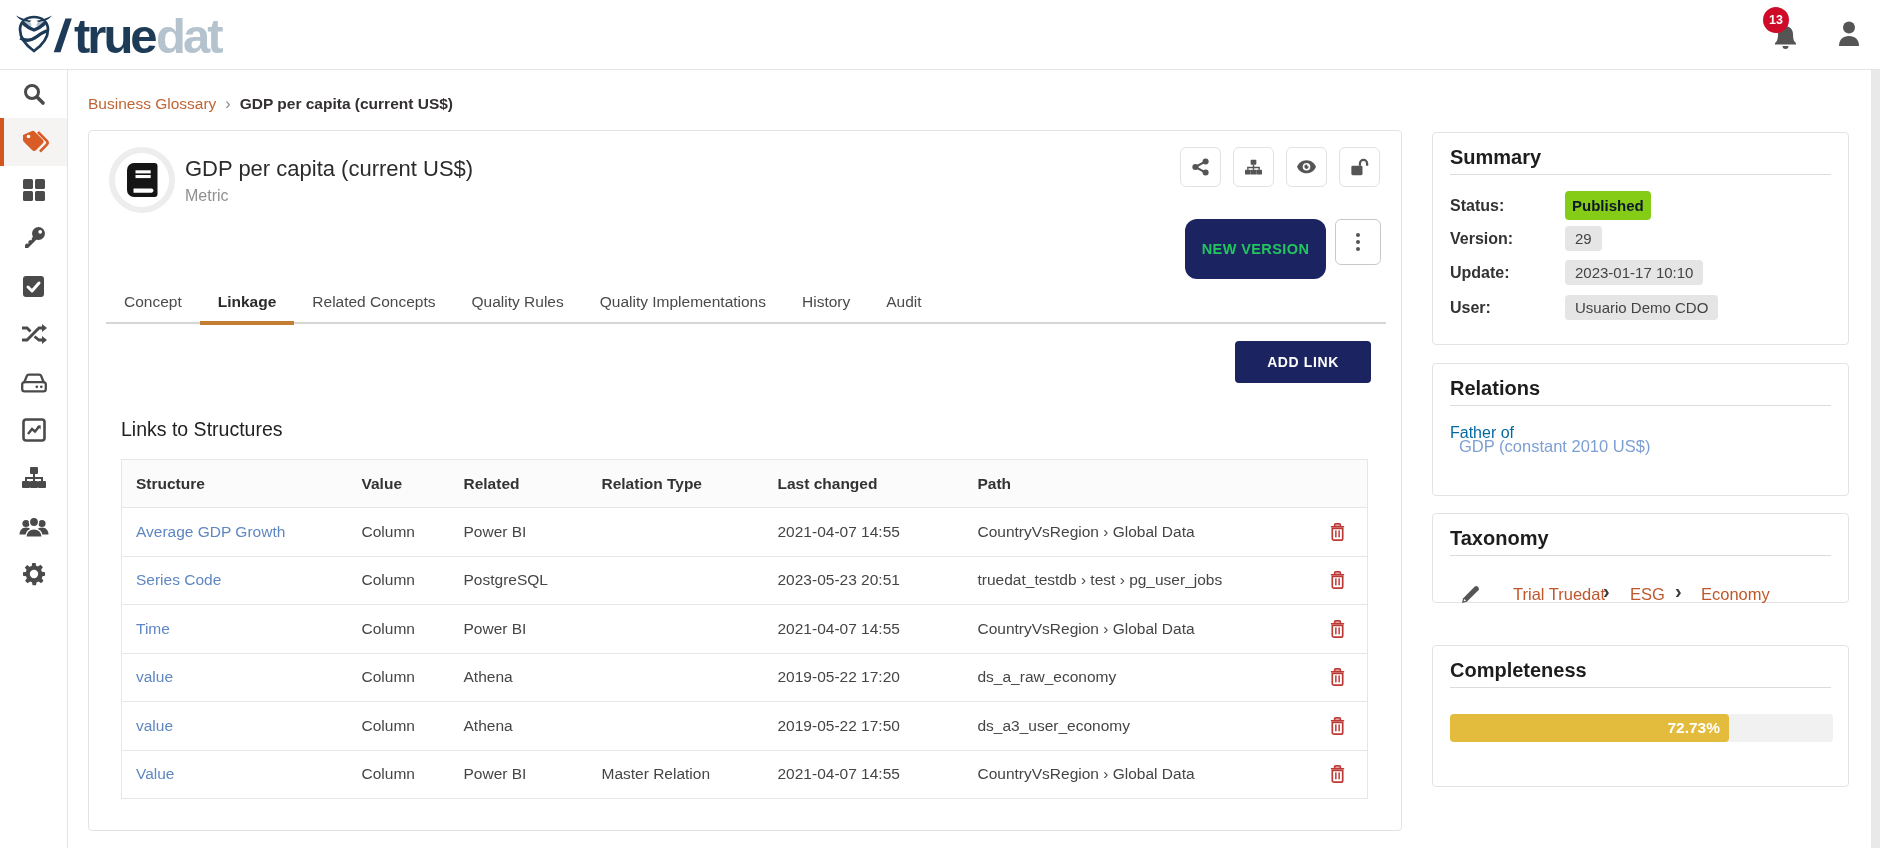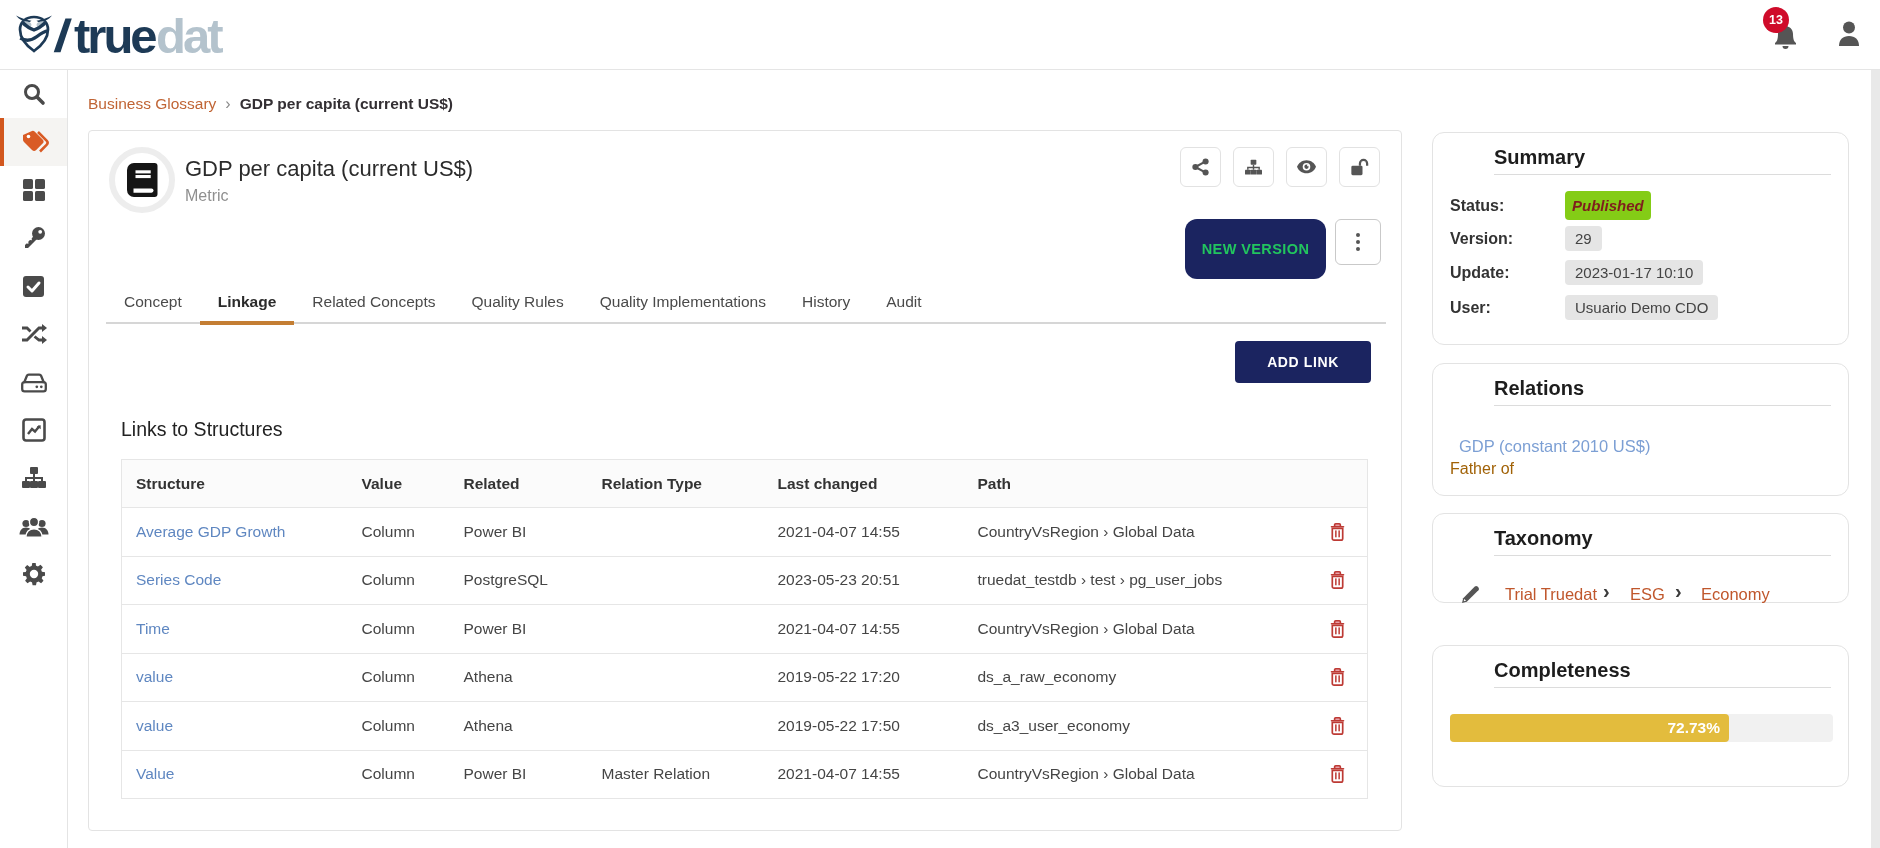--- a/index.html
+++ b/index.html
@@ -64,27 +64,27 @@
 #tbl td { height:48.5px; color:#454545; }
 #tbl th, #tbl td { border:1px solid #e6e6e6; border-left:none; border-right:none; padding:0 0 0 14px; }
 #tbl tr > *:first-child { border-left:1px solid #e6e6e6; }
 #tbl tr > *:last-child { border-right:1px solid #e6e6e6; }
 #tbl a { color:#5f87c1; text-decoration:none; }
 .trash-cell { text-align:center; padding:0 !important; }
 .trash-cell svg { position:relative; left:-7px; top:2px; }
 
 
 .rcard { position:absolute; left:1432px; width:417px; background:#fff;
-  border:1px solid #e3e3e3; border-radius:12px;padding-left:44px; }
+  border:1px solid #e3e3e3; border-radius:4px; }
 .rcard h2 { font-size:20px; color:#1d1d1d; margin:13px 17px 0 17px; font-weight:bold; }
 .rcard .divider { height:1px; background:#dcdcdc; margin:5px 17px 0 17px; }
 .srow { position:absolute; left:17px; display:flex; align-items:center; }
 .srow .lbl { font-weight:bold; color:#333; font-size:16px; width:115px; }
 .badge { display:inline-block; border-radius:4px; font-size:15px; padding:4px 10px; }
-.badge.green { background:#84cc16; color:#7f1d1d; font-weight:bold; padding:6px 7px;font-style:italic; }
+.badge.green { background:#84cc16; color:#0f172a; font-weight:bold; padding:6px 7px; }
 .badge.grey { background:#e5e5e5; color:#444; }
 </style>
 </head>
 <body>
 
 <div id="header">
   <svg class="abs" style="left:16px; top:14px;" width="230" height="44" viewBox="0 0 230 44">
 
     <g transform="translate(1.5,1.5)">
       <path d="M2.5 14 C2.5 6.5 8.5 1.5 16.5 1.5 C24.5 1.5 30.5 6.5 30.5 14 C30.5 22 25 29.5 16.5 35.5 C8 29.5 2.5 22 2.5 14 Z" fill="none" stroke="#1d3a56" stroke-width="2.7"></path>
@@ -419,32 +419,32 @@
     </div>
   <div class="srow" style="top:162px;">
       <span class="lbl">User:</span>
       <span class="badge grey">Usuario Demo CDO</span>
     </div>
 </div>
 
 <div class="rcard" style="top:363px; height:133px;">
   <h2>Relations</h2>
   <div class="divider"></div>
-  <div class="abs" style="left:17px; top:60px; font-size:16px; color:#a16207;margin-top:36px;">Father of</div>
+  <div class="abs" style="left:17px; top:60px; font-size:16px; color:#0369a1;">Father of</div>
   <div class="abs" style="left:26px; top:73px; font-size:16.5px; color:#7c9fd4;">GDP (constant 2010 US$)</div>
 </div>
 
 <div class="rcard" style="top:513px; height:90px;">
   <h2>Taxonomy</h2>
   <div class="divider"></div>
   <svg class="abs" style="left:29px; top:71px;" width="18" height="18" viewBox="0 0 18 18">
       <path fill="#555" d="M0 18 l1.2-4.8 L12.8 1.6 a2 2 0 0 1 2.8 0 l.8.8 a2 2 0 0 1 0 2.8 L4.8 16.8 Z"></path>
       <path fill="#fff" d="M1.7 16.3 l.6-2.4 1.8 1.8 -2.4.6 Z"></path>
     </svg>
-  <div class="abs" style="left:72px; top:71px; font-size:16.5px; color:#c0572c;">Trial Truedat</div>
+  <div class="abs" style="left:80px; top:71px; font-size:16.5px; color:#c0572c;">Trial Truedat</div>
   <div class="abs" style="left:170px; top:66px; font-size:20px; color:#3b3b3b; font-weight:bold;">›</div>
   <div class="abs" style="left:197px; top:71px; font-size:16.5px; color:#c0572c;">ESG</div>
   <div class="abs" style="left:242px; top:66px; font-size:20px; color:#3b3b3b; font-weight:bold;">›</div>
   <div class="abs" style="left:268px; top:71px; font-size:16.5px; color:#c0572c;">Economy</div>
 </div>
 
 <div class="rcard" style="top:645px; height:142px;">
   <h2>Completeness</h2>
   <div class="divider"></div>
   <div class="abs" style="left:17px; top:68px; width:383px; height:28px; background:#f1f1f1; border-radius:4px;">

